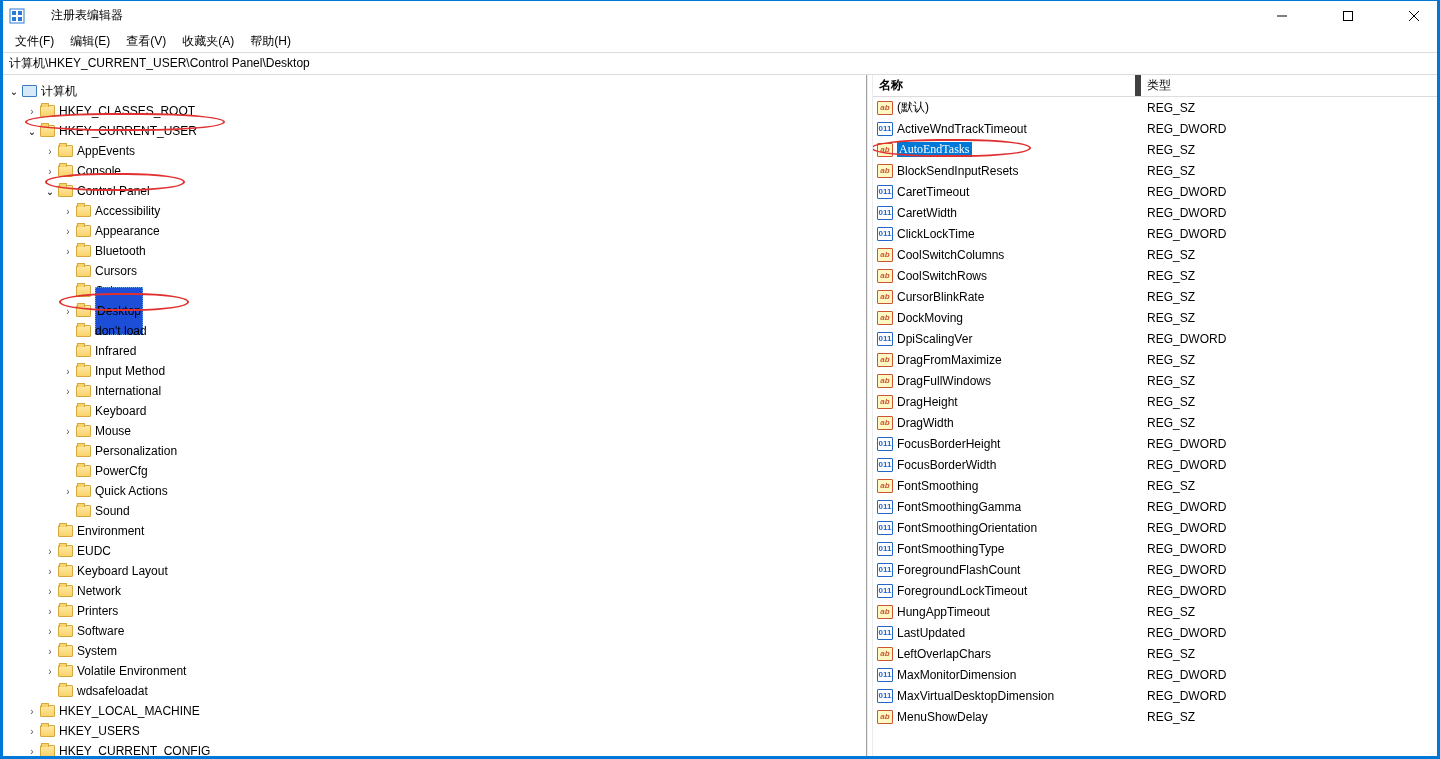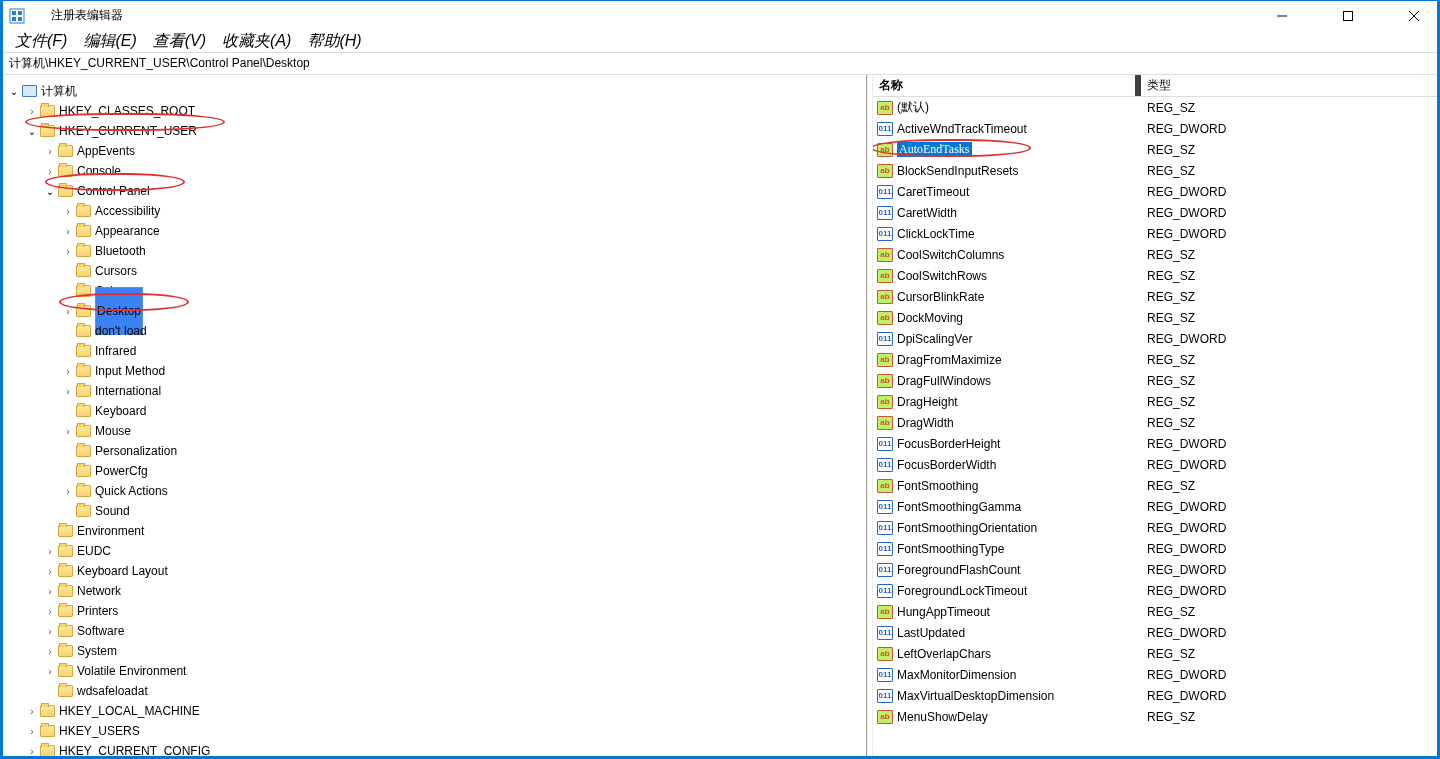--- a/index.html
+++ b/index.html
@@ -39,22 +39,21 @@
   }
   
   .menubar {
     height: 22px;
     display: flex; align-items: center;
     padding-left: 4px;
     border-bottom: 1px solid #dcdcdc;
   }
   .menubar .menu-item {
     padding: 2px 8px;
-    font-size: 16px;
-    font-style: italic;
+    font-size: 12px;
   }
   
   .addressbar {
     height: 22px;
     display: flex; align-items: center;
     padding: 0 6px;
     border-bottom: 1px solid #dcdcdc;
     font-size: 12px;
   }
   
@@ -108,21 +107,21 @@
   .list-row .cell-type { flex:1; padding-left: 6px; }
   .val-icon {
     width: 16px; height: 14px;
     display: inline-flex; align-items:center; justify-content:center;
     font-size: 8px;
     font-weight: bold;
     border: 1px solid #888;
     border-radius: 1px;
     flex-shrink: 0;
   }
-  .val-icon.sz { background: #bef264; color:#c53; border-color:#c53;}
+  .val-icon.sz { background: #fef9c3; color:#c53; border-color:#c53;font-style:italic;}
   .val-icon.dw { background: #fff; color:#2266cc; border-color:#2266cc;}
   .list-row.selected .name-text {
     background: #0078d7;
     color: #fff;
     padding: 0 2px;
     font-family: Liberation Serif, serif;
   }
   
   .tree-row {
     display: flex;
@@ -164,21 +163,21 @@
     border-bottom:none;
     border-radius:1px 1px 0 0;
   }
   .pc-icon{
     width:15px; height:12px;
     background:#d7e8f7;
     border:1px solid #3a7bbf;
     border-radius:1px;
   }
   .tree-row.selected .label-text{
-    background:#3b82f6;
+    background:#1d4ed8;
     border:1px dotted #66a3e0;
     padding:16px 1px;
   }
   
   .anno-circle {
     position: absolute;
     border: 2px solid #e03030;
     border-radius: 50%;
     pointer-events: none;
     z-index: 10;

